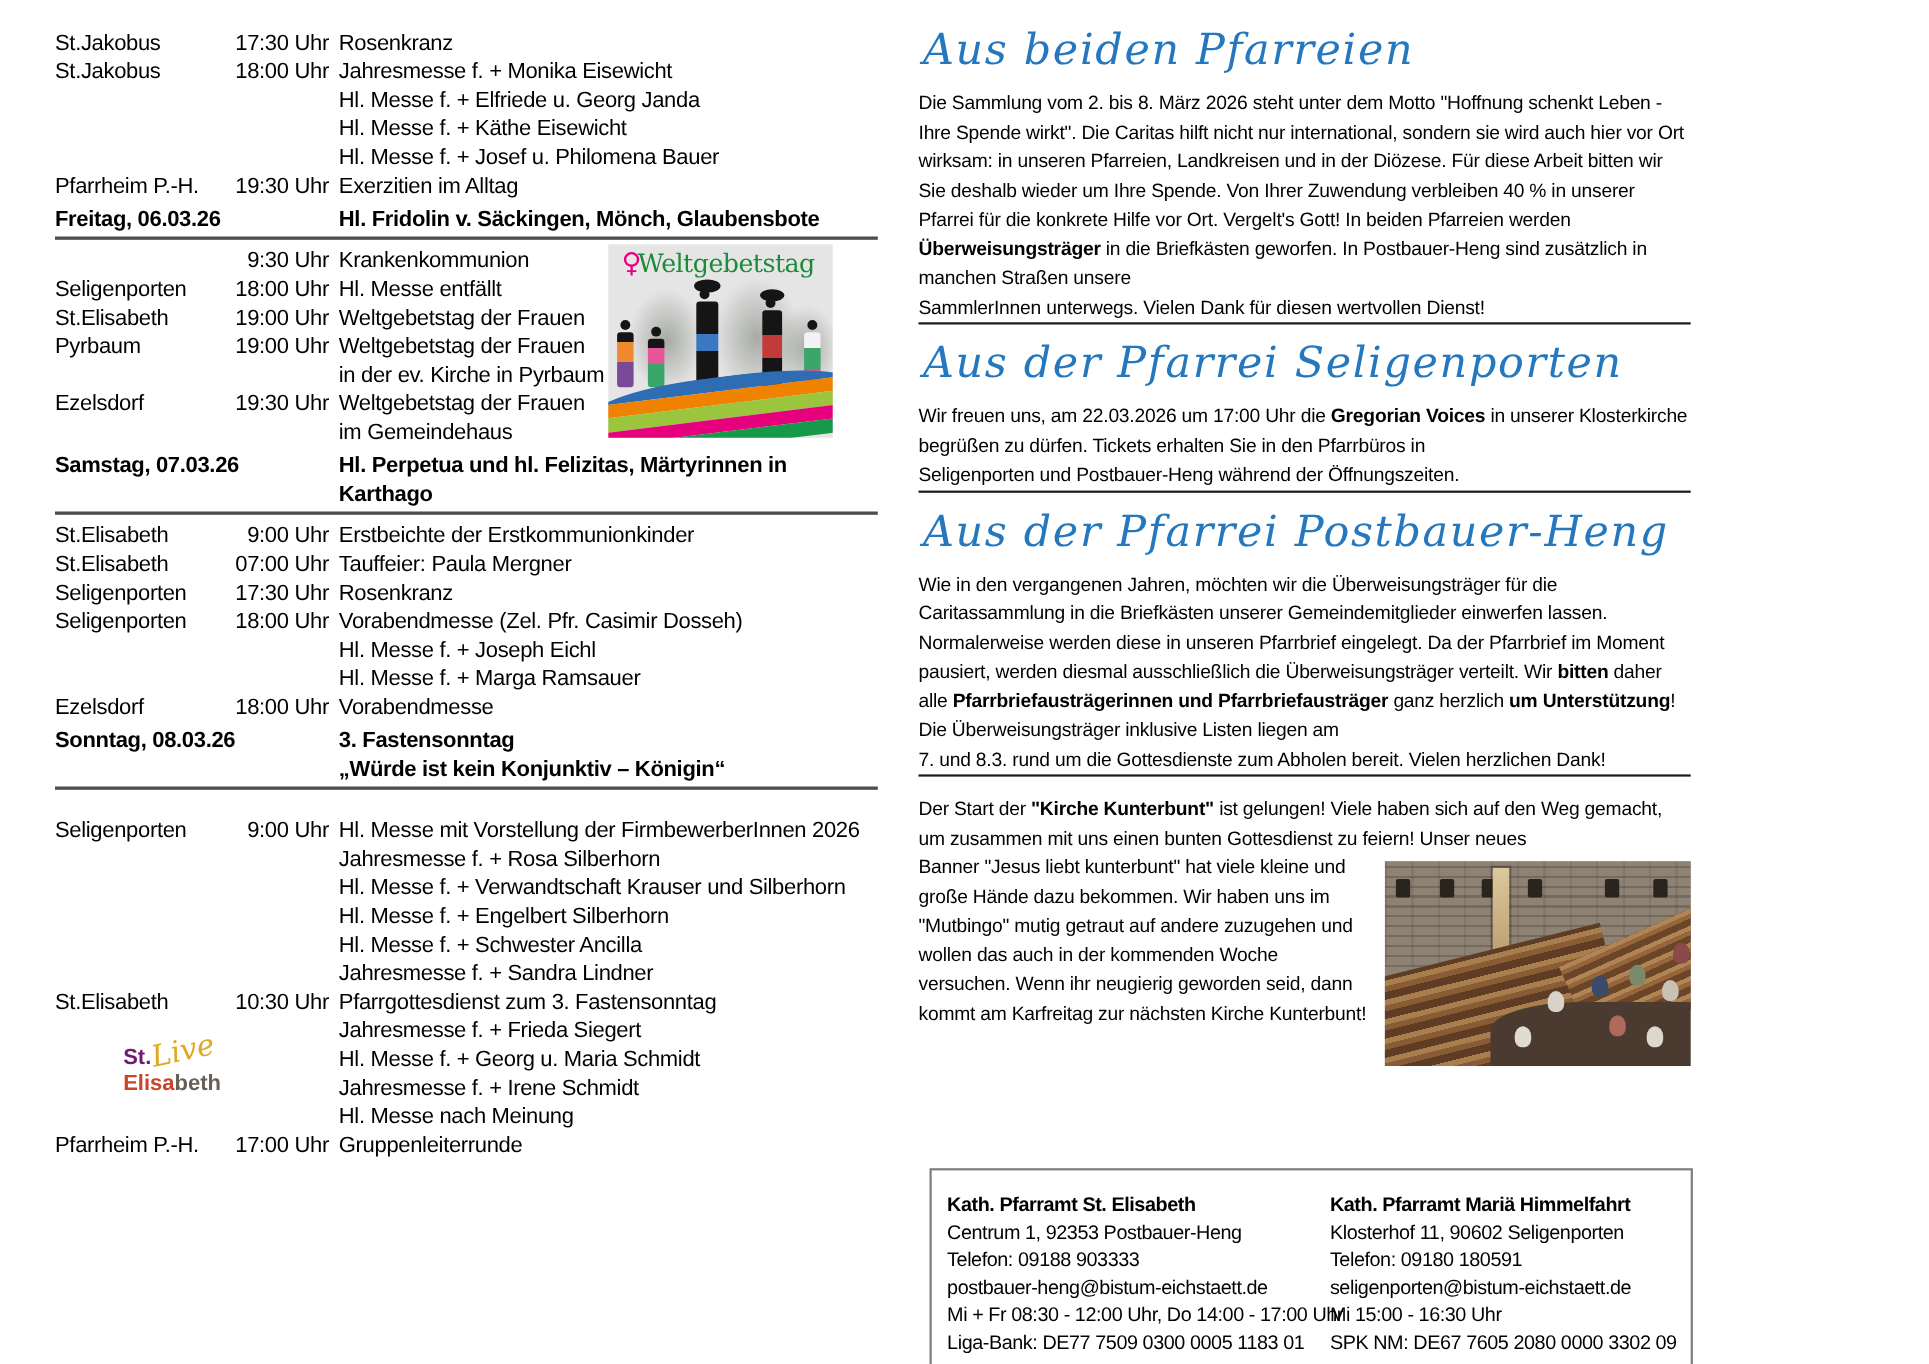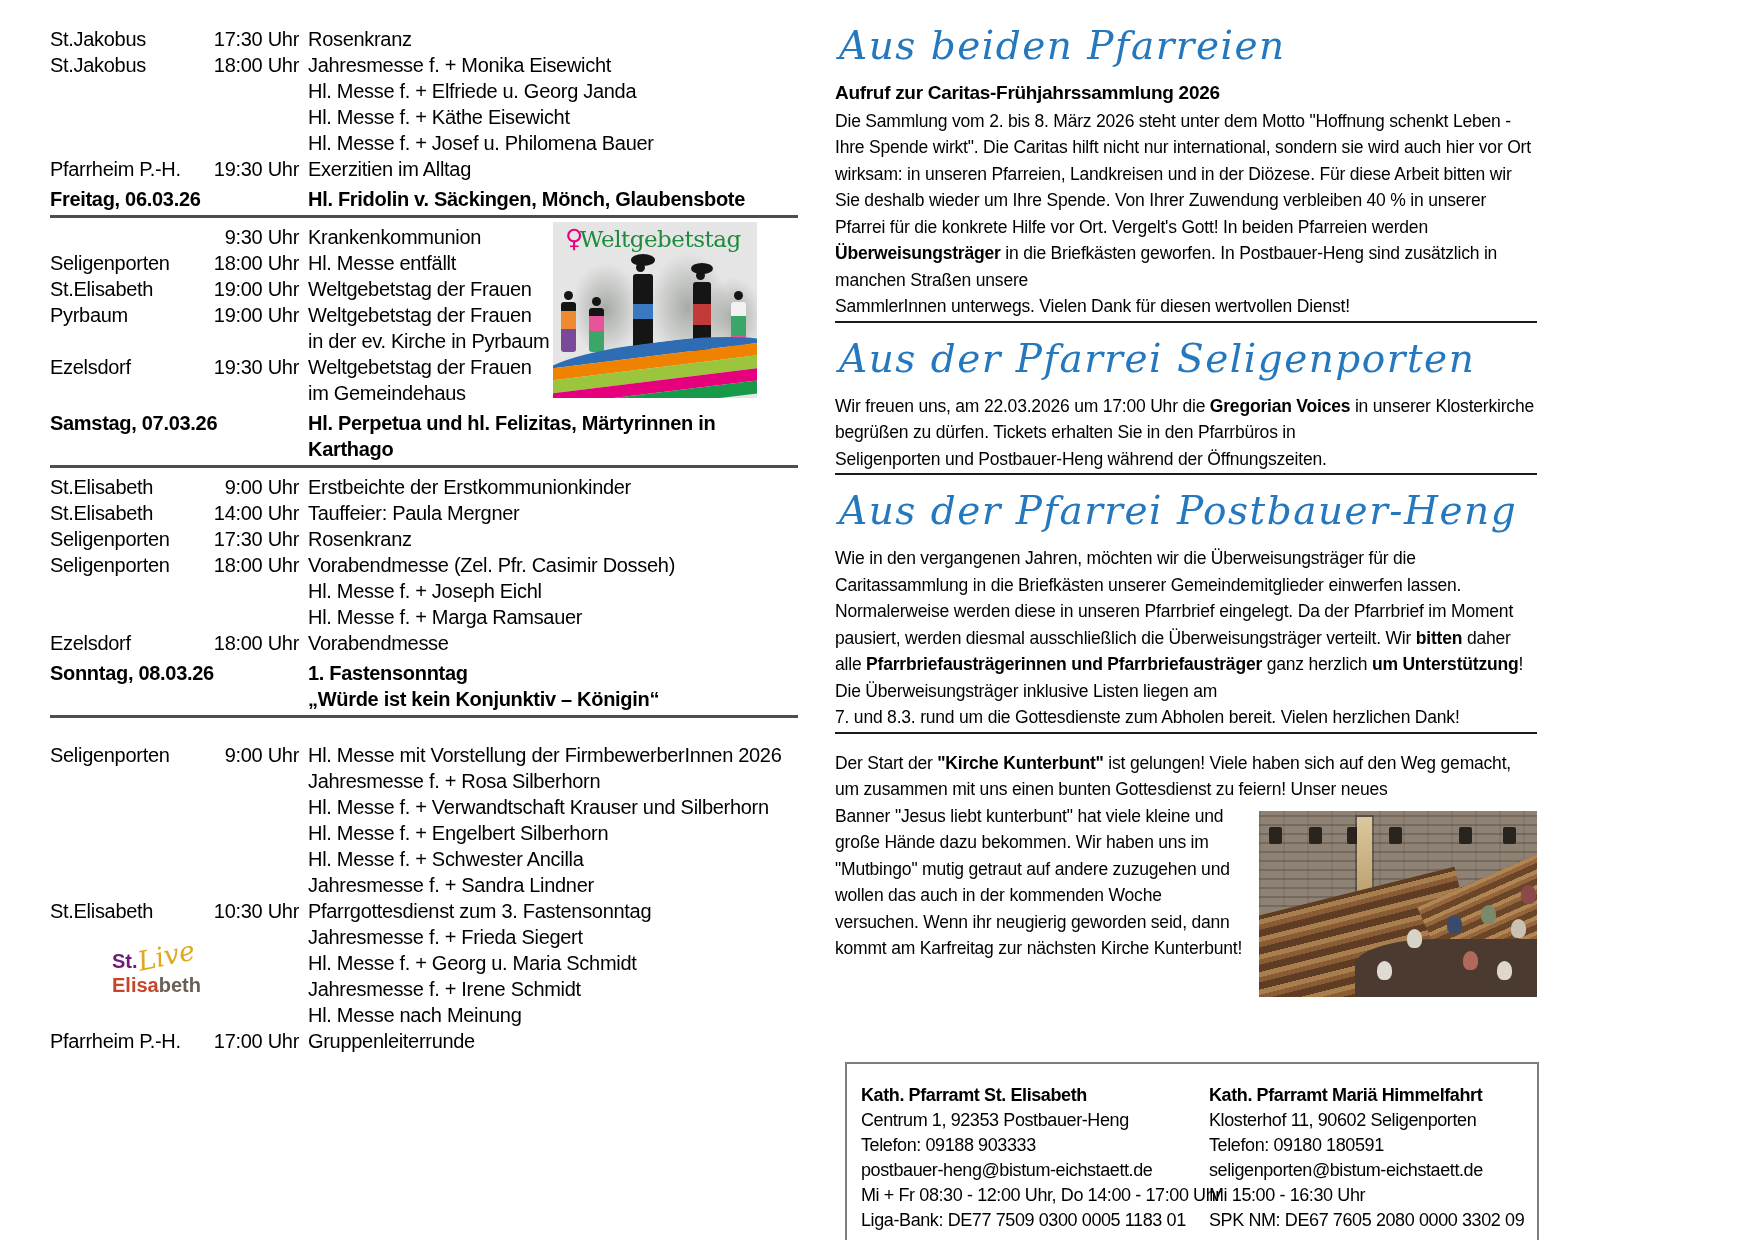--- a/index.html
+++ b/index.html
@@ -160,21 +160,21 @@
       </div>
     <div class="rule"></div>
 
     <div class="row">
         <div class="loc">St.Elisabeth</div>
         <div class="time">9:00 Uhr</div>
         <div class="desc">Erstbeichte der Erstkommunionkinder</div>
       </div>
     <div class="row">
         <div class="loc">St.Elisabeth</div>
-        <div class="time">14:00 Uhr</div>
+        <div class="time">07:00 Uhr</div>
         <div class="desc">Tauffeier: Paula Mergner</div>
       </div>
     <div class="row">
         <div class="loc">Seligenporten</div>
         <div class="time">17:30 Uhr</div>
         <div class="desc">Rosenkranz</div>
       </div>
     <div class="row">
         <div class="loc">Seligenporten</div>
         <div class="time">18:00 Uhr</div>
@@ -188,21 +188,21 @@
       </div>
     <div class="row">
         <div class="loc">Ezelsdorf</div>
         <div class="time">18:00 Uhr</div>
         <div class="desc">Vorabendmesse</div>
       </div>
 
     <div class="row day">
         <div class="date">Sonntag, 08.03.26</div>
         <div class="desc">
-          <div>1. Fastensonntag</div>
+          <div>3. Fastensonntag</div>
           <div>„Würde ist kein Konjunktiv – Königin“</div>
         </div>
       </div>
     <div class="rule"></div>
     <div class="gap"></div>
 
     <div class="row">
         <div class="loc">Seligenporten</div>
         <div class="time">9:00 Uhr</div>
         <div class="desc">Hl. Messe mit Vorstellung der FirmbewerberInnen 2026</div>
@@ -266,21 +266,20 @@
   </div>
 
   <div class="stlogo">
     <div><span class="st">St.</span><span class="live">Live</span></div>
     <div><span class="elisa">Elisa</span><span class="beth">beth</span></div>
   </div>
 
   <div class="rcol">
     <div class="script-h">Aus beiden Pfarreien</div>
 
-    <div class="p-title">Aufruf zur Caritas-Frühjahrssammlung 2026</div>
     <div class="para"><span>Die Sammlung vom 2. bis 8. März 2026 steht unter dem Motto "Hoffnung schenkt Leben - Ihre Spende wirkt". Die Caritas hilft nicht nur international, sondern sie wird auch hier vor Ort wirksam: in unseren Pfarreien, Landkreisen und in der Diözese. Für diese Arbeit bitten wir Sie deshalb wieder um Ihre Spende. Von Ihrer Zuwendung verbleiben 40 % in unserer Pfarrei für die konkrete Hilfe vor Ort. Vergelt's Gott! In beiden Pfarreien werden </span><b>Überweisungsträger</b><span> in die Briefkästen geworfen. In Postbauer-Heng sind zusätzlich in manchen Straßen unsere</span></div>
     <div class="u">SammlerInnen unterwegs. Vielen Dank für diesen wertvollen Dienst!</div>
 
     <div class="script-h later">Aus der Pfarrei Seligenporten</div>
     <div class="para"><span>Wir freuen uns, am 22.03.2026 um 17:00 Uhr die </span><b>Gregorian Voices</b><span> in unserer Klosterkirche begrüßen zu dürfen. Tickets erhalten Sie in den Pfarrbüros in</span></div>
     <div class="u">Seligenporten und Postbauer-Heng während der Öffnungszeiten.</div>
 
     <div class="script-h later">Aus der Pfarrei Postbauer-Heng</div>
     <div class="para"><span>Wie in den vergangenen Jahren, möchten wir die Überweisungsträger für die Caritassammlung in die Briefkästen unserer Gemeindemitglieder einwerfen lassen. Normalerweise werden diese in unseren Pfarrbrief eingelegt. Da der Pfarrbrief im Moment pausiert, werden diesmal ausschließlich die Überweisungsträger verteilt. Wir </span><b>bitten</b><span> daher alle </span><b>Pfarrbriefausträgerinnen und Pfarrbriefausträger</b><span> ganz herzlich </span><b>um Unterstützung</b><span>! Die Überweisungsträger inklusive Listen liegen am</span></div>
     <div class="u">7. und 8.3. rund um die Gottesdienste zum Abholen bereit. Vielen herzlichen Dank!</div>

